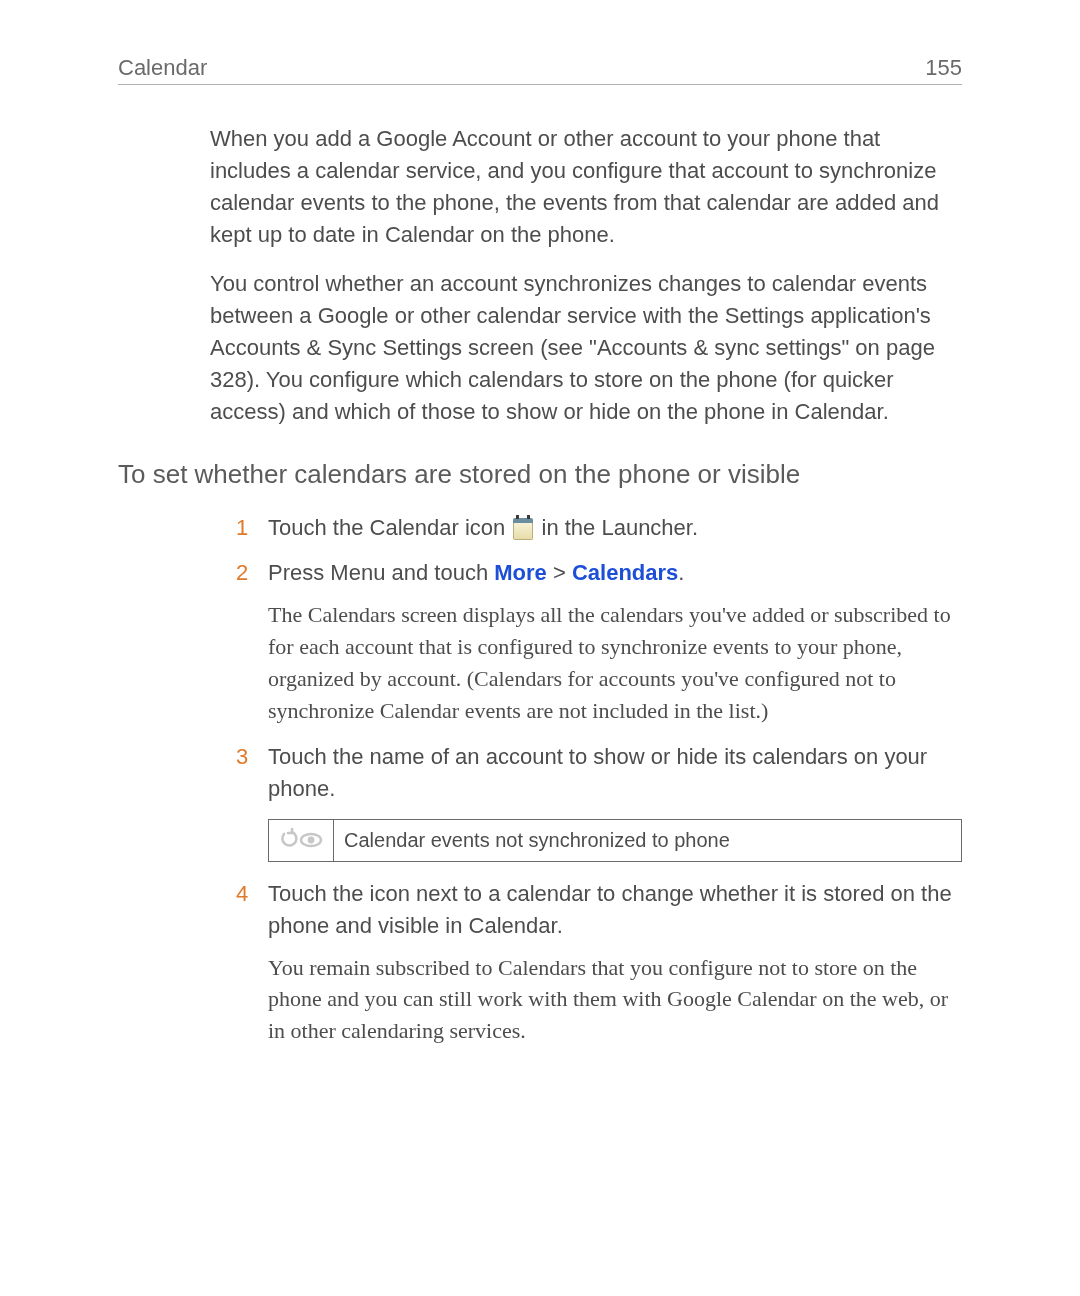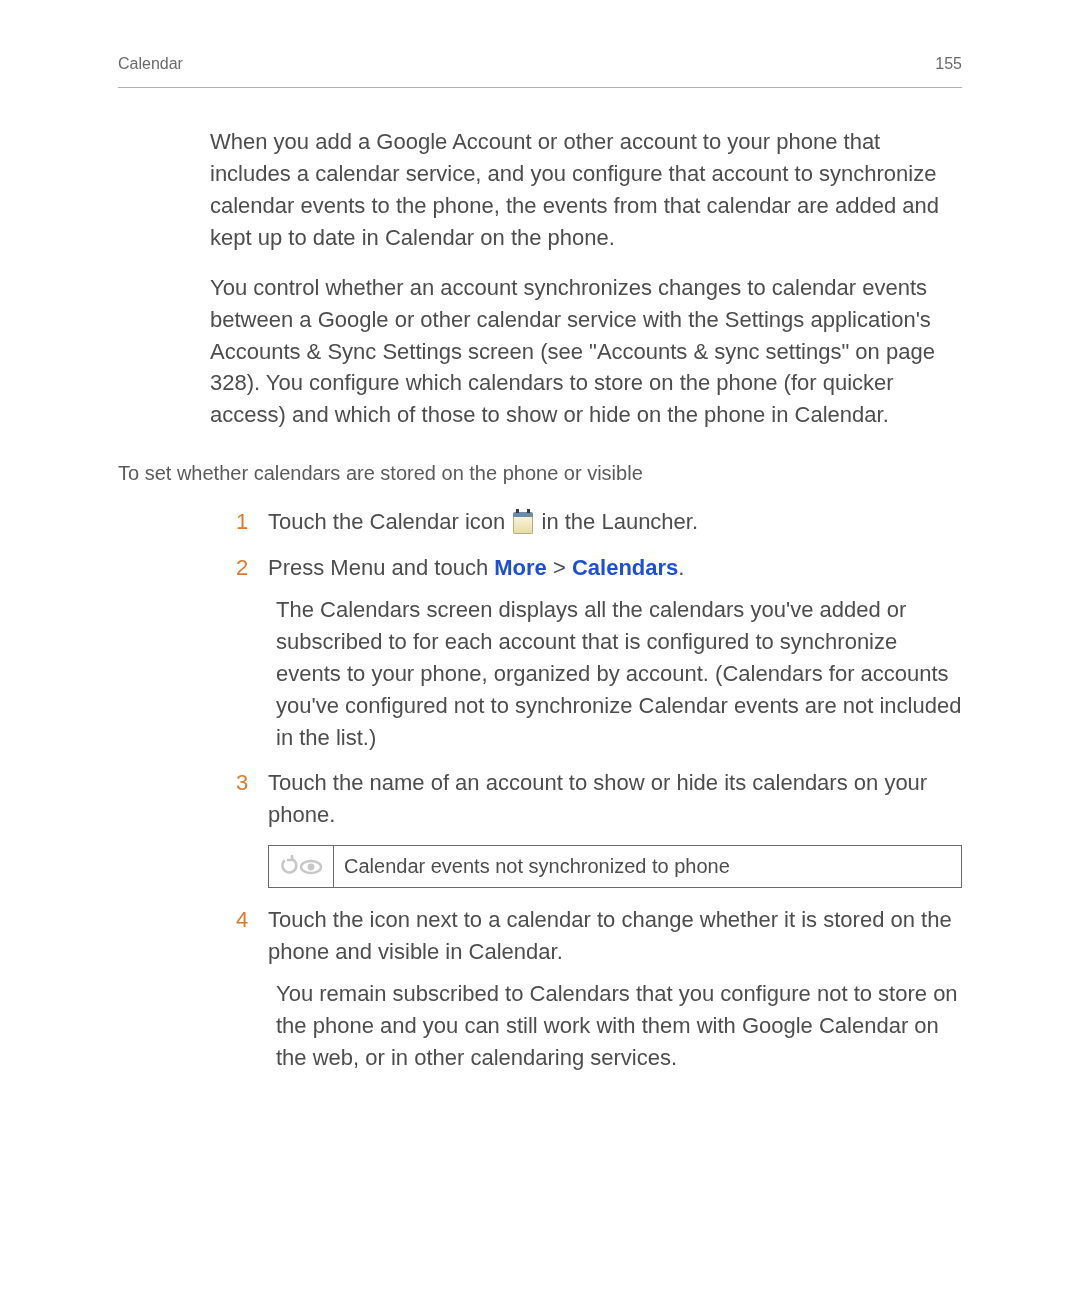--- a/index.html
+++ b/index.html
@@ -18,41 +18,41 @@
     width: 1080px;
     min-height: 1296px;
     padding: 52px 118px 40px 118px;
     position: relative;
   }
   .header-row {
     display: flex;
     justify-content: space-between;
     align-items: baseline;
     border-bottom: 1px solid #b0b0b0;
-    padding-bottom: 12px;
+    padding-bottom: 0;
     margin-bottom: 38px;
-    font-size: 16px;
+    font-size: 22px;
     color: #6a6a6a;
   }
   h1.title {
     font-weight: 400;
     font-size: 40px;
     color: #3a3a3a;
     margin: 0 0 28px 0;
     letter-spacing: 0.3px;
   }
   .body-indent {
     margin-left: 92px;
   }
   .para {
     margin: 0 0 18px 0;
   }
   h2.subhead {
     font-weight: 400;
-    font-size: 20px;
+    font-size: 26px;
     color: #5b5b5b;
     margin: 28px 0 18px 0;
   }
   ol.steps {
     list-style: none;
     padding: 0;
     margin: 0 0 0 118px;
     counter-reset: step;
   }
   ol.steps > li {
@@ -63,21 +63,22 @@
   }
   ol.steps > li::before {
     content: counter(step);
     position: absolute;
     left: 0;
     top: 0;
     color: #e07a2b;
     font-size: 22px;
   }
   .sub-para {
-    margin: 10px 0 14px 8px;
+    margin: 10px 0 14px 0;
+    font-family: Liberation Serif, serif;
   }
   .bold {
     font-weight: 700;
     color: #1d4ed8;
   }
   .inline-icon {
     display: inline-block;
     vertical-align: middle;
     width: 20px;
     height: 22px;

